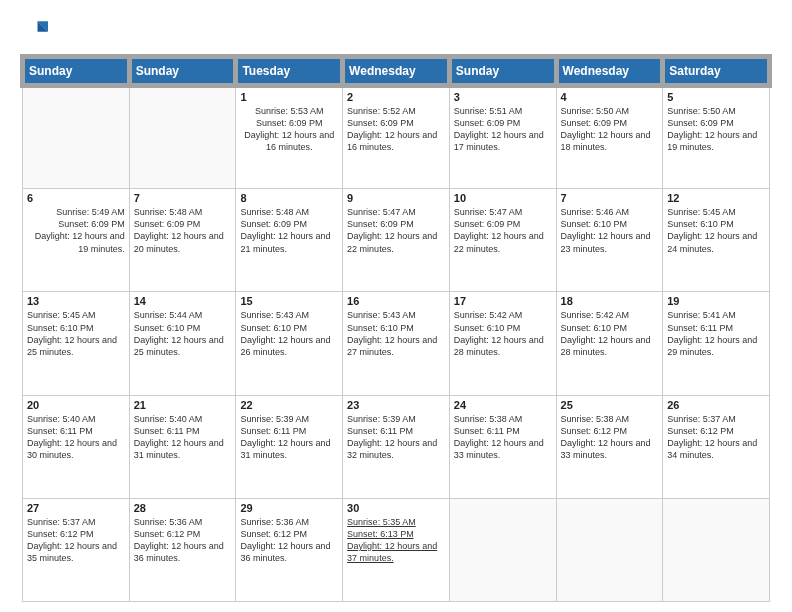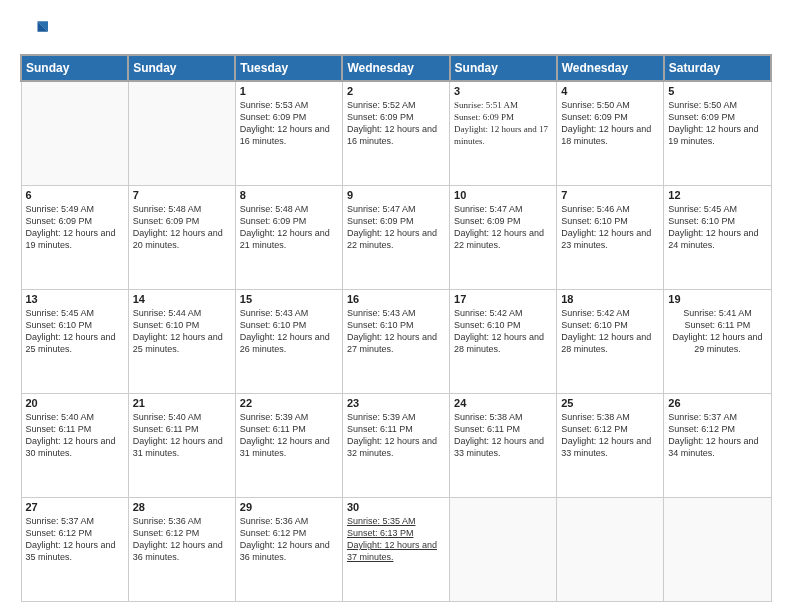--- a/index.html
+++ b/index.html
@@ -56,21 +56,21 @@
       border-collapse: collapse;
       width: 100%;
       table-layout: fixed;
     }
     .calendar thead tr th {
       background: #2a6fad;
       color: #fff;
       font-size: 12px;
       font-weight: bold;
       padding: 5px 4px;
-      border: 2px solid #a3a3a3;
+      border: 5px solid #a3a3a3;
       text-align: left;
     }
     .calendar tbody tr td {
       border: 1px solid #ccc;
       vertical-align: top;
       padding: 3px 4px;
       font-size: 9.5px;
       color: #333;
       height: 88px;
       background: #fff;
@@ -122,53 +122,53 @@
           <th>Wednesday</th>
           <th>Saturday</th>
         </tr>
     </thead>
     <tbody id="calendar-body">
     <tr>
           <td class="empty"></td>
           <td class="empty"></td>
           <td>
             <div class="day-number">1</div>
-            <div class="cell-info" style="white-space: pre-line;">Sunrise: 5:53 AM
+            <div class="cell-info" style="white-space: pre-line; text-align: center;">Sunrise: 5:53 AM
 Sunset: 6:09 PM
 Daylight: 12 hours and 16 minutes.</div>
           </td>
           <td>
             <div class="day-number">2</div>
             <div class="cell-info" style="white-space: pre-line;">Sunrise: 5:52 AM
 Sunset: 6:09 PM
 Daylight: 12 hours and 16 minutes.</div>
           </td>
           <td>
             <div class="day-number">3</div>
-            <div class="cell-info" style="white-space: pre-line; font-family: Liberation Serif, serif;">Sunrise: 5:51 AM
+            <div class="cell-info" style="white-space: pre-line;">Sunrise: 5:51 AM
 Sunset: 6:09 PM
 Daylight: 12 hours and 17 minutes.</div>
           </td>
           <td>
             <div class="day-number">4</div>
             <div class="cell-info" style="white-space: pre-line;">Sunrise: 5:50 AM
 Sunset: 6:09 PM
 Daylight: 12 hours and 18 minutes.</div>
           </td>
           <td>
             <div class="day-number">5</div>
             <div class="cell-info" style="white-space: pre-line;">Sunrise: 5:50 AM
 Sunset: 6:09 PM
 Daylight: 12 hours and 19 minutes.</div>
           </td>
         </tr>
         <tr>
           <td>
             <div class="day-number">6</div>
-            <div class="cell-info" style="white-space: pre-line;">Sunrise: 5:49 AM
+            <div class="cell-info" style="white-space: pre-line; text-align: right;">Sunrise: 5:49 AM
 Sunset: 6:09 PM
 Daylight: 12 hours and 19 minutes.</div>
           </td>
           <td>
             <div class="day-number">7</div>
             <div class="cell-info" style="white-space: pre-line;">Sunrise: 5:48 AM
 Sunset: 6:09 PM
 Daylight: 12 hours and 20 minutes.</div>
           </td>
           <td>
@@ -234,21 +234,21 @@
 Daylight: 12 hours and 28 minutes.</div>
           </td>
           <td>
             <div class="day-number">18</div>
             <div class="cell-info" style="white-space: pre-line;">Sunrise: 5:42 AM
 Sunset: 6:10 PM
 Daylight: 12 hours and 28 minutes.</div>
           </td>
           <td>
             <div class="day-number">19</div>
-            <div class="cell-info" style="white-space: pre-line; text-align: center;">Sunrise: 5:41 AM
+            <div class="cell-info" style="white-space: pre-line;">Sunrise: 5:41 AM
 Sunset: 6:11 PM
 Daylight: 12 hours and 29 minutes.</div>
           </td>
         </tr>
         <tr>
           <td>
             <div class="day-number">20</div>
             <div class="cell-info" style="white-space: pre-line;">Sunrise: 5:40 AM
 Sunset: 6:11 PM
 Daylight: 12 hours and 30 minutes.</div>

